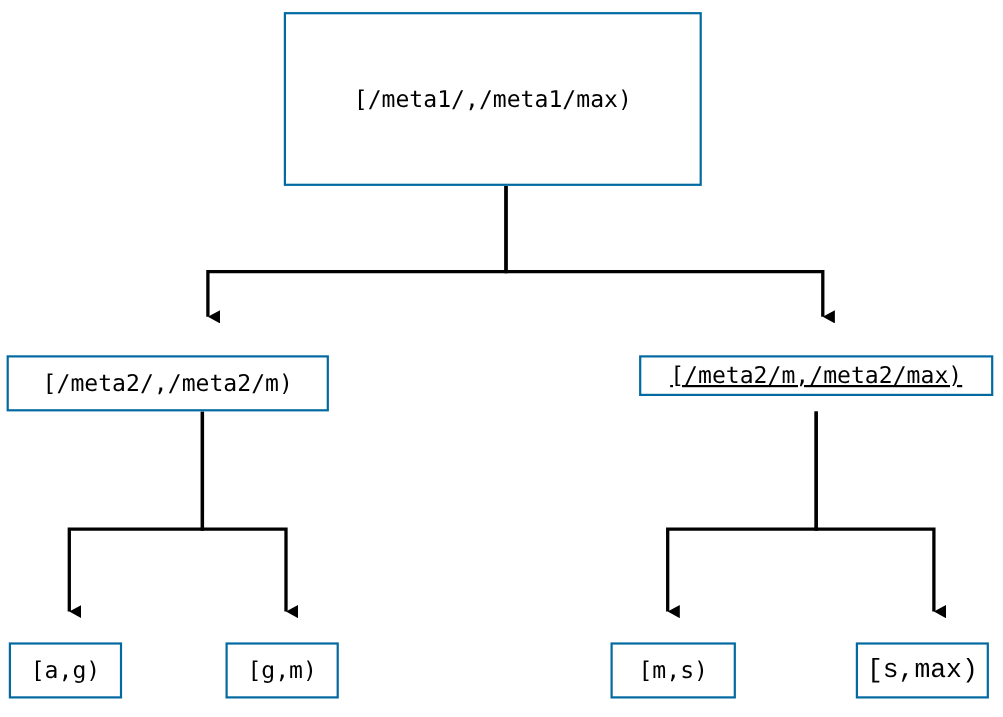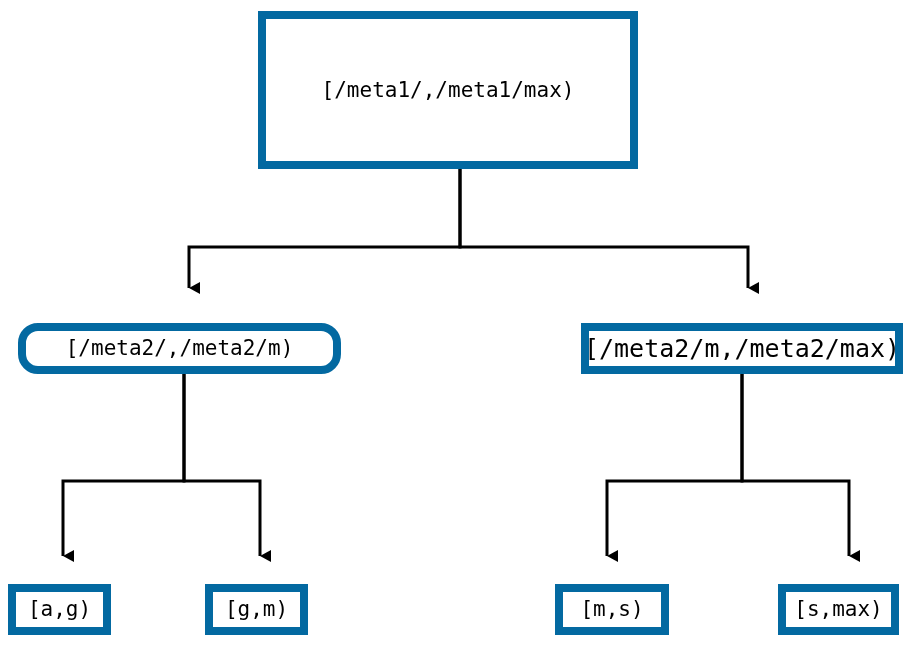--- a/index.html
+++ b/index.html
@@ -22,21 +22,21 @@
     position: absolute;
     left: 0;
     top: 0;
     width: 912px;
     height: 652px;
     pointer-events: none;
   }
   .node {
     position: absolute;
     box-sizing: border-box;
-    border: 8px solid #0369a1;
+    border: 2px solid #0369a1;
     background: #ffffff;
     display: flex;
     align-items: center;
     justify-content: center;
     color: #000000;
     font-family: "DejaVu Sans Mono", monospace;
     font-weight: 400;
     letter-spacing: 0px;
     white-space: nowrap;
   }
@@ -47,33 +47,33 @@
   
   #node-root {
     left: 258px;
     top: 11px;
     width: 380px;
     height: 158px;
     font-size: 21px;
   }
   
   #node-meta2-low {
-    left: 18px;
+    left: 6px;
     top: 323px;
-    width: 323px;
+    width: 293px;
     height: 51px;
     font-size: 21px;
-    border-radius: 20px;
   }
   #node-meta2-high {
     left: 581px;
     top: 323px;
     width: 322px;
-    height: 51px;
-    font-size: 25px;
+    height: 37px;
+    font-size: 21px;
+    text-decoration: underline;
   }
   
   #node-leaf-ag {
     left: 8px;
     top: 584px;
     width: 103px;
     height: 51px;
     font-size: 21px;
   }
   #node-leaf-gm {
@@ -88,21 +88,22 @@
     top: 584px;
     width: 114px;
     height: 51px;
     font-size: 21px;
   }
   #node-leaf-smax {
     left: 778px;
     top: 584px;
     width: 121px;
     height: 51px;
-    font-size: 21px;
+    font-size: 24px;
+    font-family: Liberation Mono, monospace;
   }
 </style>
 </head>
 <body>
 
 <div id="diagram-root">
 
   <svg id="edge-layer" width="912" height="652" viewBox="0 0 912 652" xmlns="http://www.w3.org/2000/svg">
     <defs>
       <marker id="arrow-down" viewBox="0 0 12 12" refX="6" refY="11" markerWidth="12" markerHeight="12" orient="auto-start-reverse" markerUnits="userSpaceOnUse">

